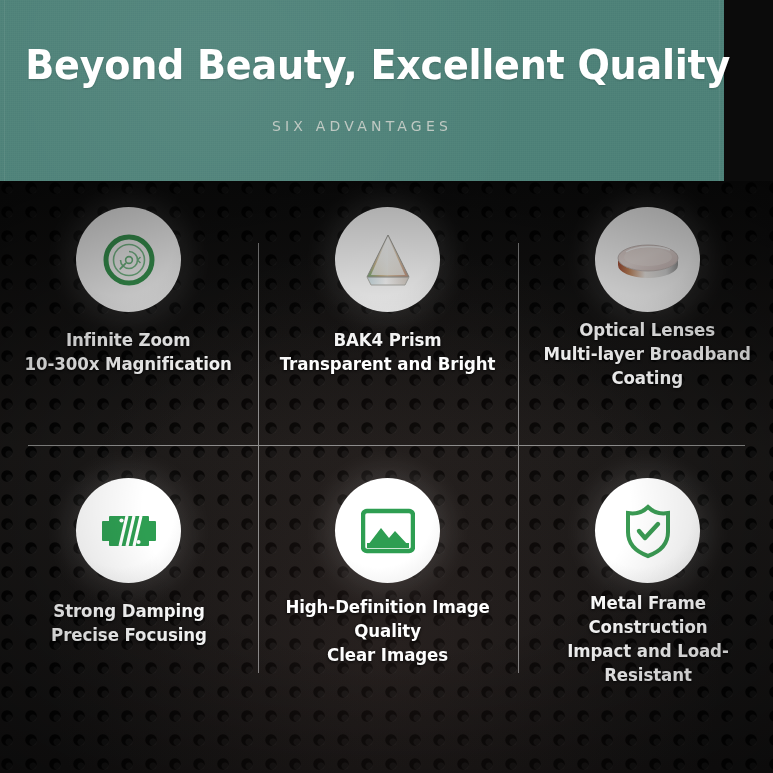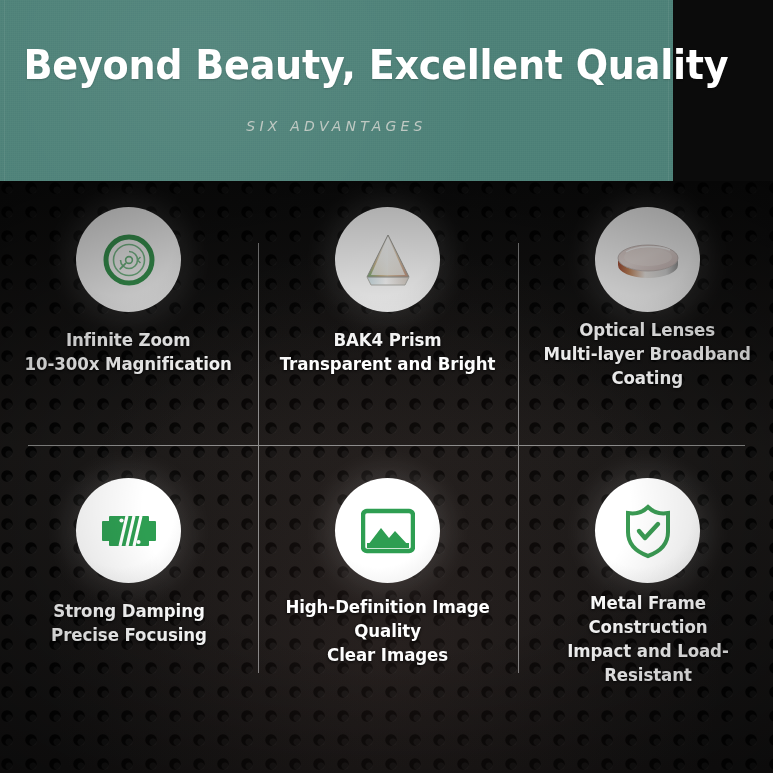--- a/index.html
+++ b/index.html
@@ -5,21 +5,21 @@
   html,body{margin:0;padding:0;}
   body{
     width:773px;height:773px;overflow:hidden;
     font-family:"DejaVu Sans", sans-serif;
     background:#0a0a0a;
   }
   .poster{position:relative;width:773px;height:773px;overflow:hidden;background:#0b0b0b;}
 
   
   .header{
-    position:absolute;left:0;top:0;width:673px;height:181px;
+    position:absolute;left:0;top:0;width:724px;height:181px;
     background:#4d8278;
     background-image:
       radial-gradient(circle at 30% 40%, rgba(255,255,255,.05), rgba(255,255,255,0) 60%),
       repeating-linear-gradient(0deg, rgba(255,255,255,.012) 0 1px, rgba(0,0,0,.012) 1px 2px),
       repeating-linear-gradient(90deg, rgba(255,255,255,.012) 0 1px, rgba(0,0,0,.012) 1px 2px);
     box-sizing:border-box;
     display:flex;flex-direction:column;align-items:center;justify-content:flex-start;
   }
   .header-edge-l{position:absolute;left:4px;top:0;width:1px;height:181px;background:rgba(255,255,255,.06);}
   .header-edge-r{position:absolute;right:4px;top:0;width:1px;height:181px;background:rgba(255,255,255,.06);}
@@ -39,21 +39,20 @@
   }
   .subtitle{
     position:absolute;top:118px;left:0;right:0;
     text-align:center;
     font-family:"DejaVu Sans", sans-serif;
     font-size:14px;
     font-weight:400;
     letter-spacing:4.2px;
     color:#bfc9c3;
     white-space:nowrap;
-    font-style:italic;
   }
 
   
   .grid-area{
     position:absolute;left:0;top:181px;width:773px;height:592px;
     background-color:#141414;
     background-image:
       radial-gradient(ellipse at 50% 78%, rgba(150,110,100,.13), rgba(0,0,0,0) 62%),
       radial-gradient(circle at 7px 7px, rgba(255,255,255,.055) 0 3.2px, rgba(0,0,0,0) 3.9px),
       radial-gradient(circle at 7px 7px, rgba(0,0,0,.85) 0 5.2px, rgba(0,0,0,0) 6.2px),

